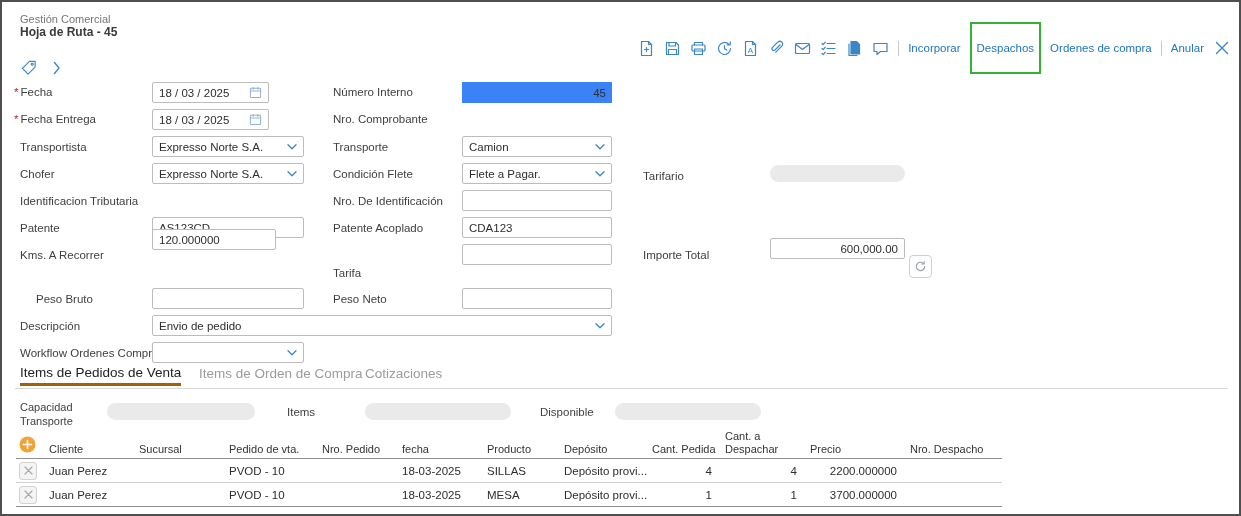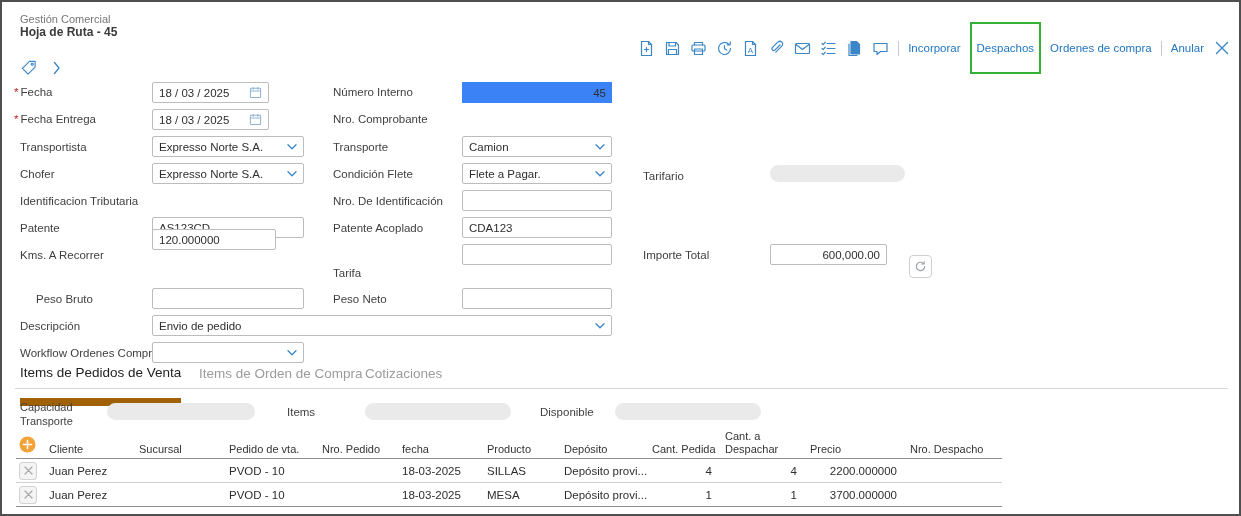--- a/index.html
+++ b/index.html
@@ -62,26 +62,26 @@
   #f-num-interno{left:460px;top:80px;width:150px}
   #f-nro-comp{left:460px;top:107px;width:150px}
   #f-transporte{left:460px;top:134px;width:150px}
   #f-cond-flete{left:460px;top:161px;width:150px}
   #f-nro-ident{left:460px;top:188px;width:150px}
   #f-patente-acop{left:460px;top:215px;width:150px}
   #f-tarifa{left:460px;top:242px;width:150px}
   #f-peso-neto{left:460px;top:286px;width:150px}
   
   #f-tarifario{left:768px;top:163px;width:135px}
-  #f-importe{left:768px;top:242px;width:117px}
+  #f-importe{left:768px;top:236px;width:135px}
   #refresh-btn{position:absolute;left:907px;top:253px;width:21px;height:21px;border:1px solid #cfcfcf;border-radius:4px;display:flex;align-items:center;justify-content:center;background:#fff;cursor:pointer}
   #refresh-btn path{stroke:#9aa0a6;fill:none;stroke-width:1.2;stroke-linecap:round}
 
   .tab{position:absolute;font-size:13.5px;white-space:nowrap;cursor:pointer}
-  #tab-1{left:18px;top:363px;color:#222;padding-bottom:18px;border-bottom:8px solid #a16207}
+  #tab-1{left:18px;top:363px;color:#222;padding-bottom:3px;border-bottom:3px solid #a16207}
   #tab-2{left:197px;top:364px;color:#9b9b9b}
   #tab-3{left:363px;top:364px;color:#9b9b9b}
   #tabs-rule{position:absolute;left:13px;top:386px;width:1213px;height:1px;background:#d8d8d8}
 
   #l-capacidad{left:18px;top:399px;font-size:11px;line-height:1.25;width:62px;white-space:normal}
   #p-capacidad{left:105px;top:401px;width:148px}
   #l-items{left:285px;top:404px}
   #p-items{left:363px;top:401px;width:146px}
   #l-disponible{left:538px;top:404px}
   #p-disponible{left:613px;top:401px;width:146px}

